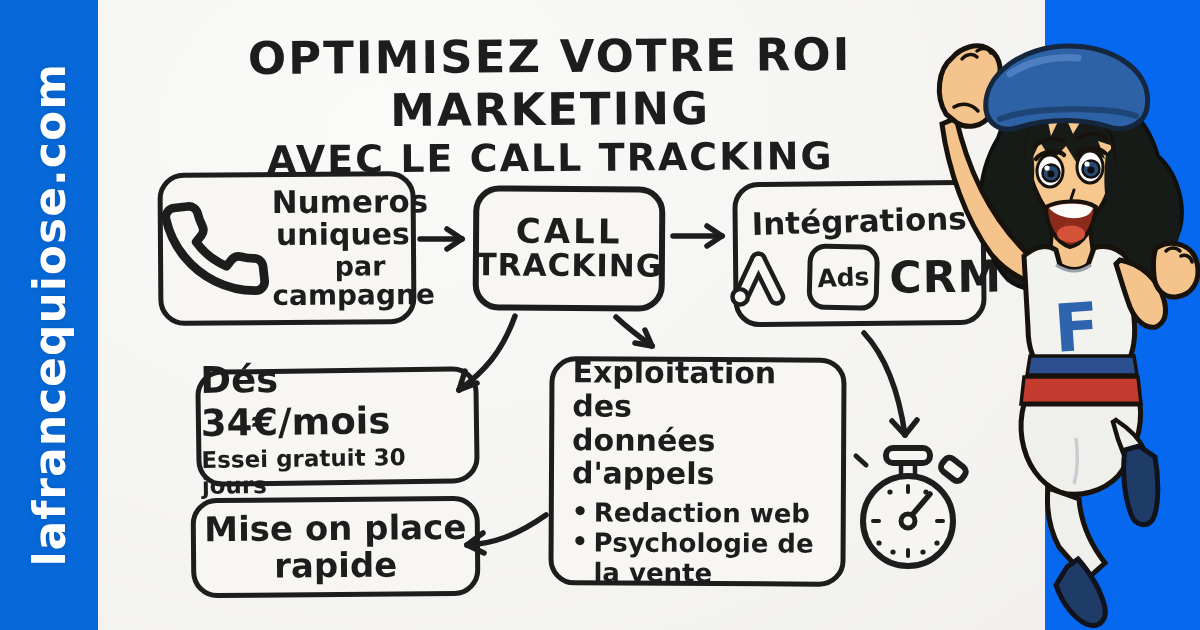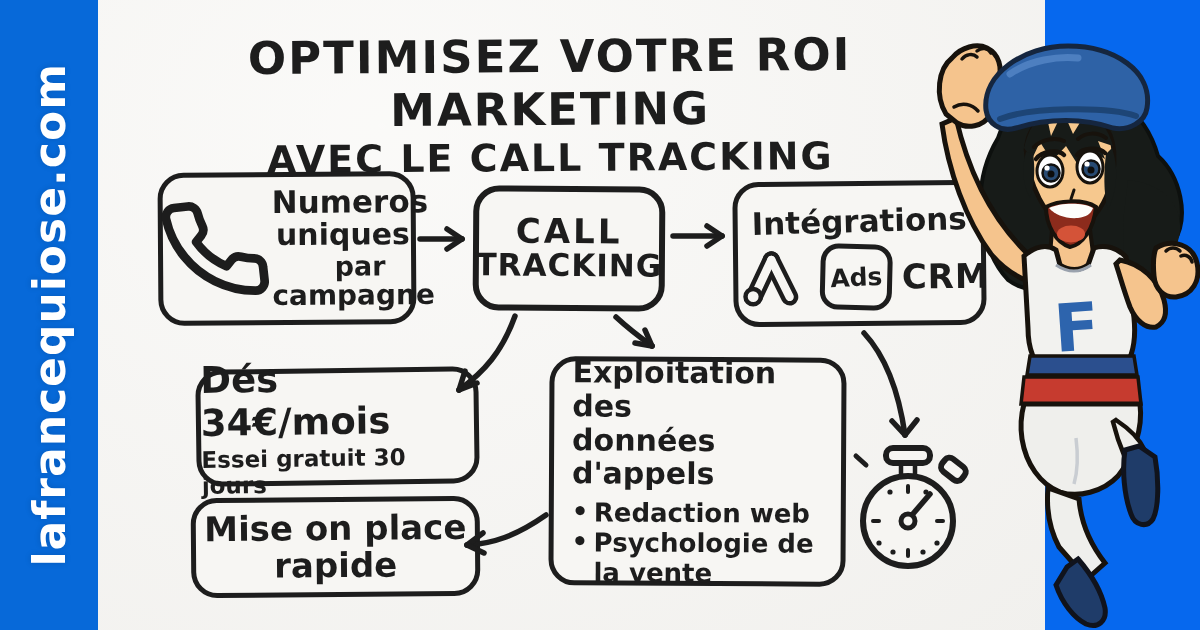--- a/index.html
+++ b/index.html
@@ -55,21 +55,21 @@
   .box-call .t2{font-size:31px;font-weight:bold;letter-spacing:1px;line-height:1.1;}
   .box-integrations{left:733px;top:181px;width:253px;height:145px;flex-direction:column;transform:rotate(-.6deg);padding-top:6px;}
   .box-integrations .ti{font-size:31px;font-weight:bold;transform:rotate(-1deg);}
   .icon-row{display:flex;align-items:center;gap:10px;margin-top:5px;}
   .ads-badge{
     width:62px;height:56px;border:5px solid #1d1d1d;border-radius:18px;
     display:flex;align-items:center;justify-content:center;background:#f7f6f3;
     transform:rotate(2deg);
   }
   .ads-badge span{font-size:25px;font-weight:bold;transform:rotate(-4deg);}
-  .crm{font-size:34px;font-weight:bold;letter-spacing:1px;}
+  .crm{font-size:44px;font-weight:bold;letter-spacing:1px;}
   .box-pricing{left:196px;top:368px;width:283px;height:117px;flex-direction:column;transform:rotate(-.8deg);}
   .box-pricing .t1{font-size:37px;font-weight:bold;}
   .box-pricing .t2{font-size:23px;font-weight:bold;margin-top:2px;}
   .box-exploitation{left:549px;top:357px;width:297px;height:229px;flex-direction:column;align-items:flex-start;padding:10px 14px 8px 18px;transform:rotate(.3deg);}
   .box-exploitation .ti{font-size:30px;font-weight:bold;line-height:1.12;}
   .bullets{margin-top:8px;}
   .bullet{font-size:26px;font-weight:bold;line-height:1.15;position:relative;padding-left:22px;max-width:250px;}
   .bullet:before{content:"•";position:absolute;left:0;top:-1px;}
   .box-setup{left:191px;top:497px;width:289px;height:100px;flex-direction:column;transform:rotate(-.5deg);}
   .box-setup .t1,.box-setup .t2{font-size:34px;font-weight:bold;line-height:1.1;}

